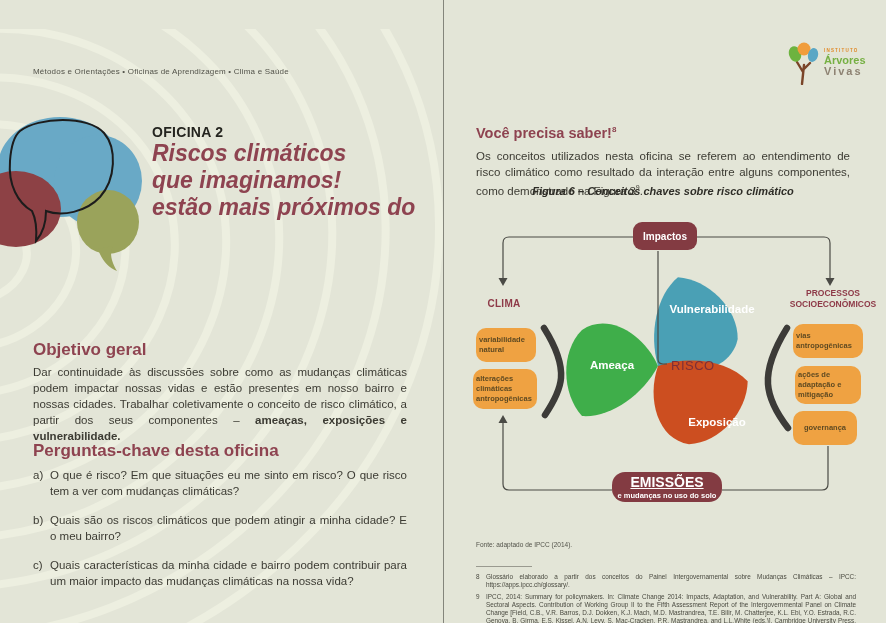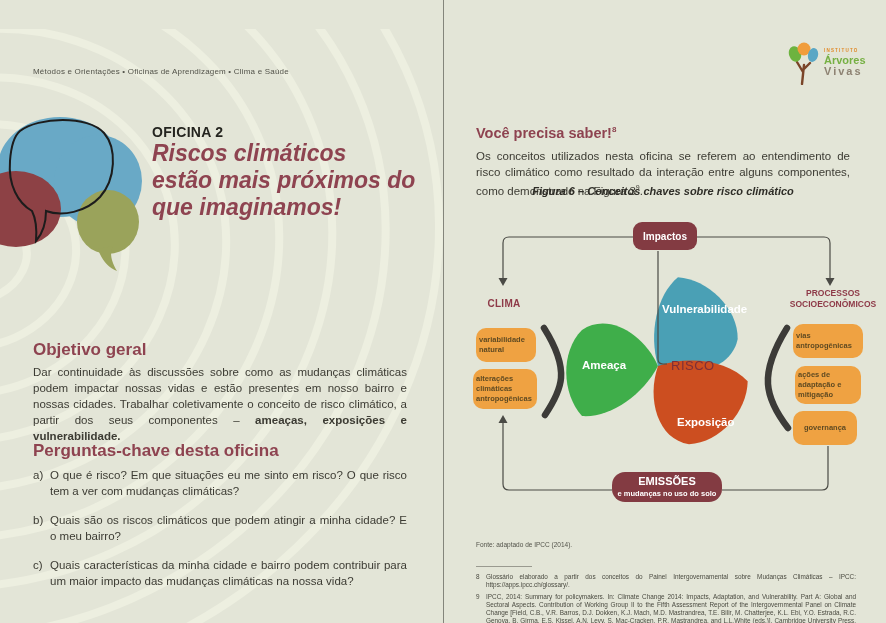--- a/index.html
+++ b/index.html
@@ -41,32 +41,32 @@
   .rp-para sup{font-size:7px;}
   .fig-caption{position:absolute;left:33px;top:156px;width:374px;text-align:center;font-size:11px;font-weight:bold;font-style:italic;color:#2e2d27;}
 
   
   .diagram-svg{position:absolute;left:0;top:0;}
   .dg-box{position:absolute;display:flex;align-items:center;justify-content:center;flex-direction:column;
           text-align:left;box-sizing:border-box;}
   .maroon-box{background:#833b42;color:#fff;font-weight:bold;}
   .impactos{left:190px;top:193px;width:64px;height:28px;border-radius:9px;font-size:10px;}
   .emissoes{left:169px;top:443px;width:110px;height:30px;border-radius:13px;line-height:1.25;}
-  .em1{font-size:11px;font-weight:bold;}
+  .em1{font-size:14px;font-weight:bold;text-decoration:underline;}
   .em2{font-size:7.5px;font-weight:bold;}
   .orange-box{background:#efa242;border-radius:10px;color:#5f4a22;font-size:7.5px;font-weight:bold;line-height:1.3;padding:3px;}
   .ob-l1{left:33px;top:299px;width:60px;height:34px;}
   .ob-l2{left:30px;top:340px;width:64px;height:40px;}
   .ob-r1{left:350px;top:295px;width:70px;height:34px;}
   .ob-r2{left:352px;top:337px;width:66px;height:38px;}
   .ob-r3{left:350px;top:382px;width:64px;height:34px;}
   .dg-label{position:absolute;color:#8e3a48;font-weight:bold;text-align:center;line-height:1.25;}
   .clima{left:30px;top:269px;width:62px;font-size:10px;letter-spacing:.3px;}
   .processos{left:342px;top:259px;width:96px;font-size:8.5px;}
-  .petal-label{position:absolute;color:#fff;font-weight:bold;font-size:11.5px;}
+  .petal-label{position:absolute;color:#fff;font-weight:bold;font-size:11.5px;text-align:center;}
   .ameaca{left:139px;top:330px;width:60px;}
   .vulner{left:219px;top:274px;width:100px;}
   .expos{left:234px;top:387px;width:80px;}
   .risco{position:absolute;left:228px;top:329px;color:#7d2f38;font-weight:normal;font-size:13px;letter-spacing:.5px;}
 
   .fonte{position:absolute;left:33px;top:512px;font-size:6.5px;color:#53534a;}
   .fn-divider{position:absolute;left:33px;top:537px;width:56px;height:1px;background:#9a9a90;}
   .footnotes{position:absolute;left:33px;top:544px;width:380px;font-size:6.4px;line-height:8px;color:#4a4a40;}
   .fn{display:flex;margin-bottom:4px;}
   .fn-num{width:10px;flex:none;}
@@ -102,22 +102,22 @@
         <ellipse cx="108" cy="113" rx="31" ry="32" fill="#9aa35b"></ellipse>
         <path d="M98,140 C102,152 108,158 117,162 C110,150 110,143 113,137 Z" fill="#9aa35b"></path>
       </g>
       <path d="M20,22 C38,8 88,6 104,24 C117,39 116,70 100,88 C86,103 62,108 46,102
                C46,112 43,124 36,132 C37,120 36,110 32,102 C18,94 8,76 10,52 C11,38 14,27 20,22 Z" fill="none" stroke="#1c1c1c" stroke-width="2"></path>
     </svg>
 
     <div class="kicker">OFICINA 2</div>
     <div class="title">
       <div>Riscos climáticos</div>
+      <div>que imaginamos!</div>
       <div>estão mais próximos do</div>
-      <div>que imaginamos!</div>
     </div>
 
     <div class="sec-heading obj">Objetivo geral</div>
     <p class="body-text obj-body"><span>Dar continuidade às discussões sobre como as mudanças climáticas podem impactar nossas vidas e estão presentes em nosso bairro e nossas cidades. Trabalhar coletivamente o conceito de risco climático, a partir dos seus componentes – </span><strong>ameaças, exposições e vulnerabilidade.</strong></p>
 
     <div class="sec-heading perg">Perguntas-chave desta oficina</div>
     <div class="questions">
       <div class="q-item">
         <span class="q-label">a)</span>
         <span class="q-text">O que é risco? Em que situações eu me sinto em risco? O que risco tem a ver com mudanças climáticas?</span>

